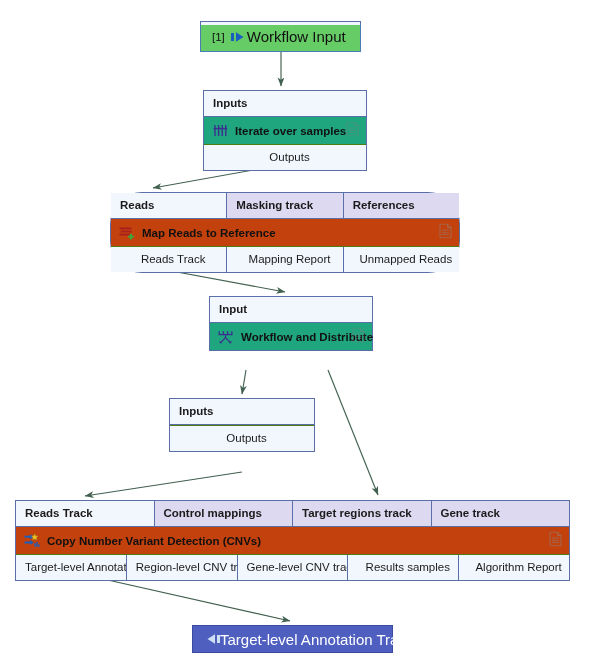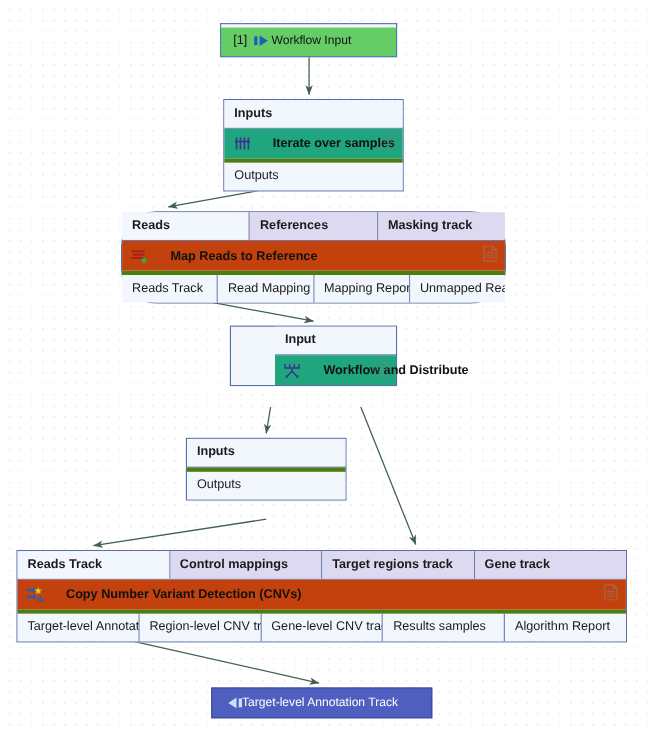--- a/index.html
+++ b/index.html
@@ -60,21 +60,21 @@
   .term-out {
     background: #4e5fc0;
     border: 1px solid #3a4aa0;
     color: #ffffff;
   }
   .term .idx {
     margin-right: 6px;
     font-size: 11.5px;
   }
   .term .tlabel {
-    font-size: 11px;
+    font-size: 15px;
     white-space: nowrap;
   }
   .term-out .tlabel { color: #ffffff; }
 
   
   .ports {
     display: flex;
     width: 100%;
     box-sizing: border-box;
   }
@@ -92,42 +92,43 @@
     white-space: nowrap;
   }
   .port:last-child { border-right: none; }
   .port.filled { background: #dcd9f0; }
 
   .in-row {
     border-bottom: 1px solid #5a6fa8;
     font-weight: bold;
   }
   .out-row {
-    border-top: 4px solid #4d7c0f;
+    border-top: 1px solid #4d7c0f;
+    text-align: center;
   }
 
   
   .body {
     display: flex;
     align-items: center;
     height: 27px;
     padding: 0 8px 0 8px;
     box-sizing: border-box;
     position: relative;
     background: #c2410c;
   }
   .body.green {
     background: #1fa67e;
   }
   .body .title {
     font-size: 11.5px;
     font-weight: bold;
     color: #111111;
     white-space: nowrap;
-    margin-left: 20px;
+    margin-left: 7px;
   }
   .body .doc {
     position: absolute;
     right: 7px;
     top: 50%;
     transform: translateY(-50%);
     opacity: 0.55;
   }
   .body.green .doc { opacity: 0.45; }
 
@@ -148,21 +149,21 @@
     left: 200px; top: 21px; width: 161px; height: 4px;
     background: #f2f6fd;
     border-left: 1px solid #5a6fa8;
     border-right: 1px solid #5a6fa8;
     border-top: 1px solid #5a6fa8;
     z-index: 3;
     box-sizing: border-box;
   }
   #n-iterate   { left: 203px; top: 90px;  width: 164px; }
   #n-mapreads  { left: 110px; top: 192px; width: 350px; border-radius: 32px; }
-  #n-collect   { left: 209px; top: 296px; width: 152px; padding-left: 40px; }
+  #n-collect   { left: 209px; top: 296px; width: 164px; }
   #n-iterate2  { left: 169px; top: 398px; width: 146px; }
   #n-cnv       { left: 15px;  top: 500px; width: 555px; }
   #n-outterm   { left: 192px; top: 625px; width: 201px; height: 28px; }
 </style>
 </head>
 <body>
 
 <div id="canvas">
 
   <svg id="edges" viewBox="0 0 591 668" width="591" height="668">
@@ -224,22 +225,22 @@
       </span>
     </div>
     <div class="ports out-row">
       <div class="port">Outputs</div>
     </div>
   </div>
 
   <div class="node" id="n-mapreads">
     <div class="ports in-row">
       <div class="port">Reads</div>
+      <div class="port filled">Masking track</div>
       <div class="port filled">References</div>
-      <div class="port filled">Masking track</div>
     </div>
     <div class="body">
       <span class="icon">
         <svg width="16" height="14" viewBox="0 0 16 14">
           <g fill="#a81f1f">
             <rect x="0.5" y="1.5" width="12" height="1.8"></rect>
             <rect x="1.8" y="4.6" width="10.7" height="1.8"></rect>
             <rect x="0.5" y="7.7" width="12" height="1.8"></rect>
           </g>
           <g fill="#3aa83a">
@@ -256,21 +257,20 @@
           <g stroke="#8a8a8a" stroke-width="0.9">
             <path d="M3,6.6 L9.8,6.6"></path>
               <path d="M3,8.8 L9.8,8.8"></path>
               <path d="M3,11 L9.8,11"></path>
           </g>
         </svg>
       </span>
     </div>
     <div class="ports out-row">
       <div class="port">Reads Track</div>
-      <div class="port">Read Mapping</div>
       <div class="port">Mapping Report</div>
       <div class="port">Unmapped Reads</div>
     </div>
   </div>
 
   <div class="node" id="n-collect">
     <div class="ports in-row">
       <div class="port">Input</div>
     </div>
     <div class="body green">

